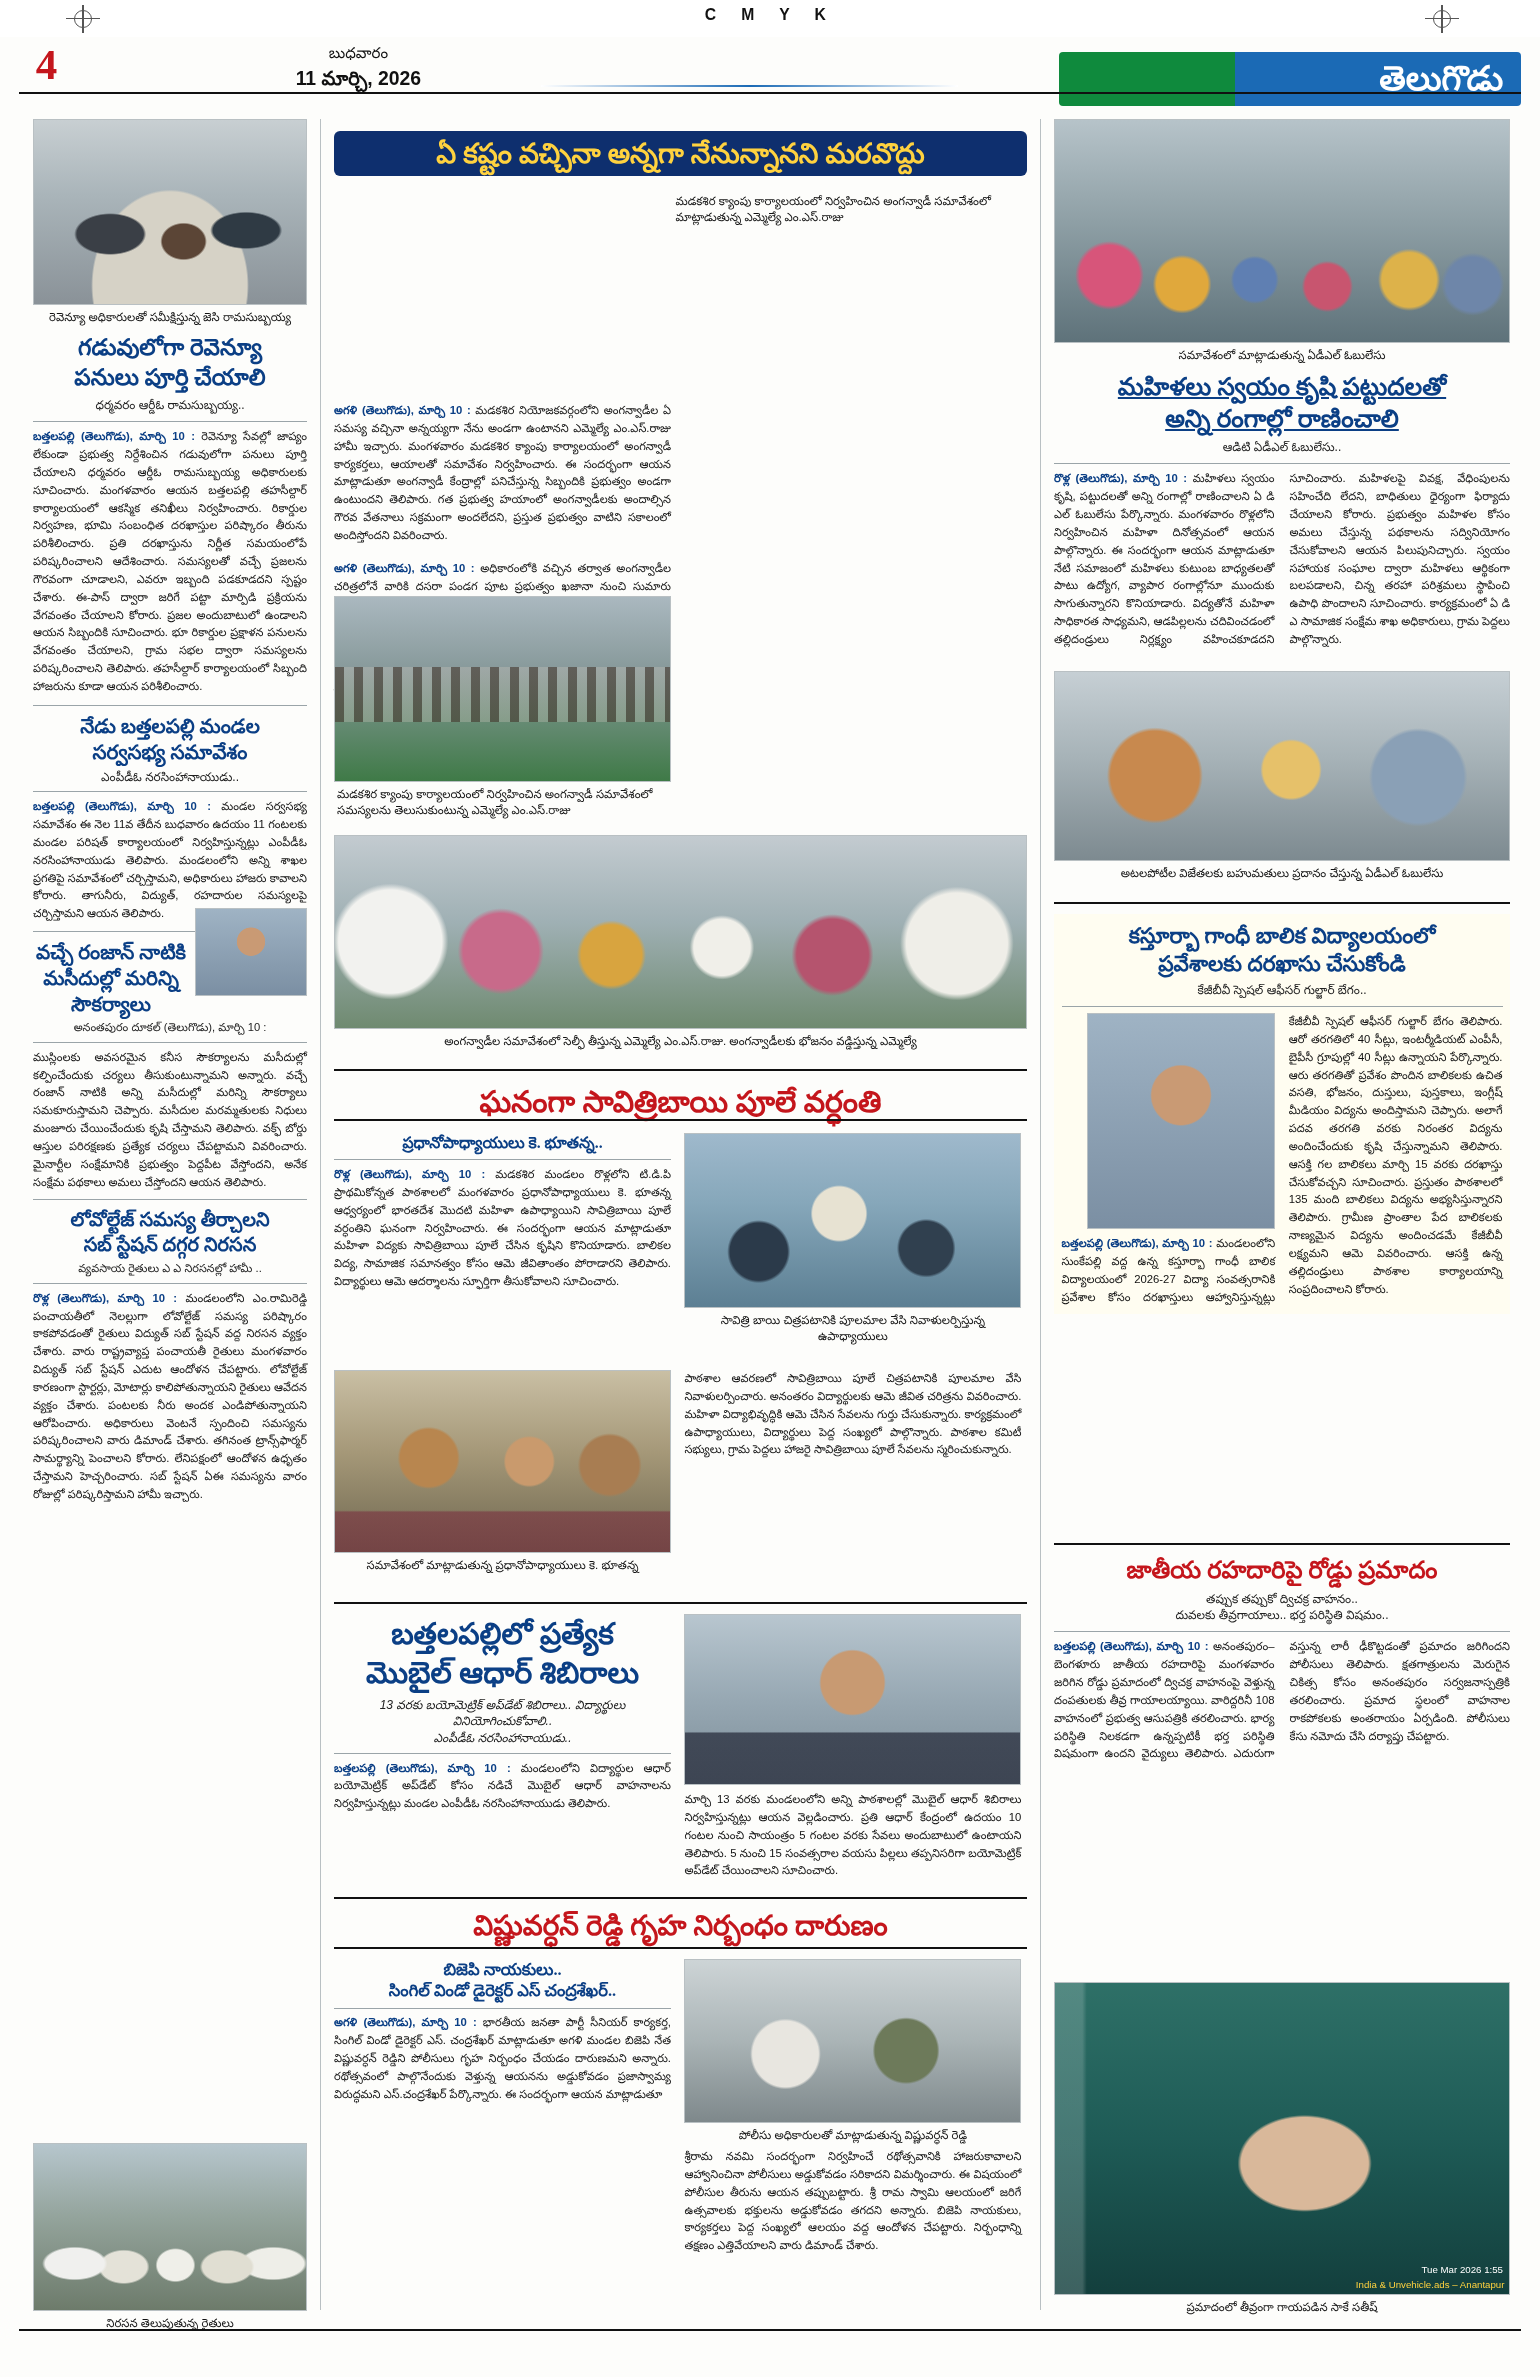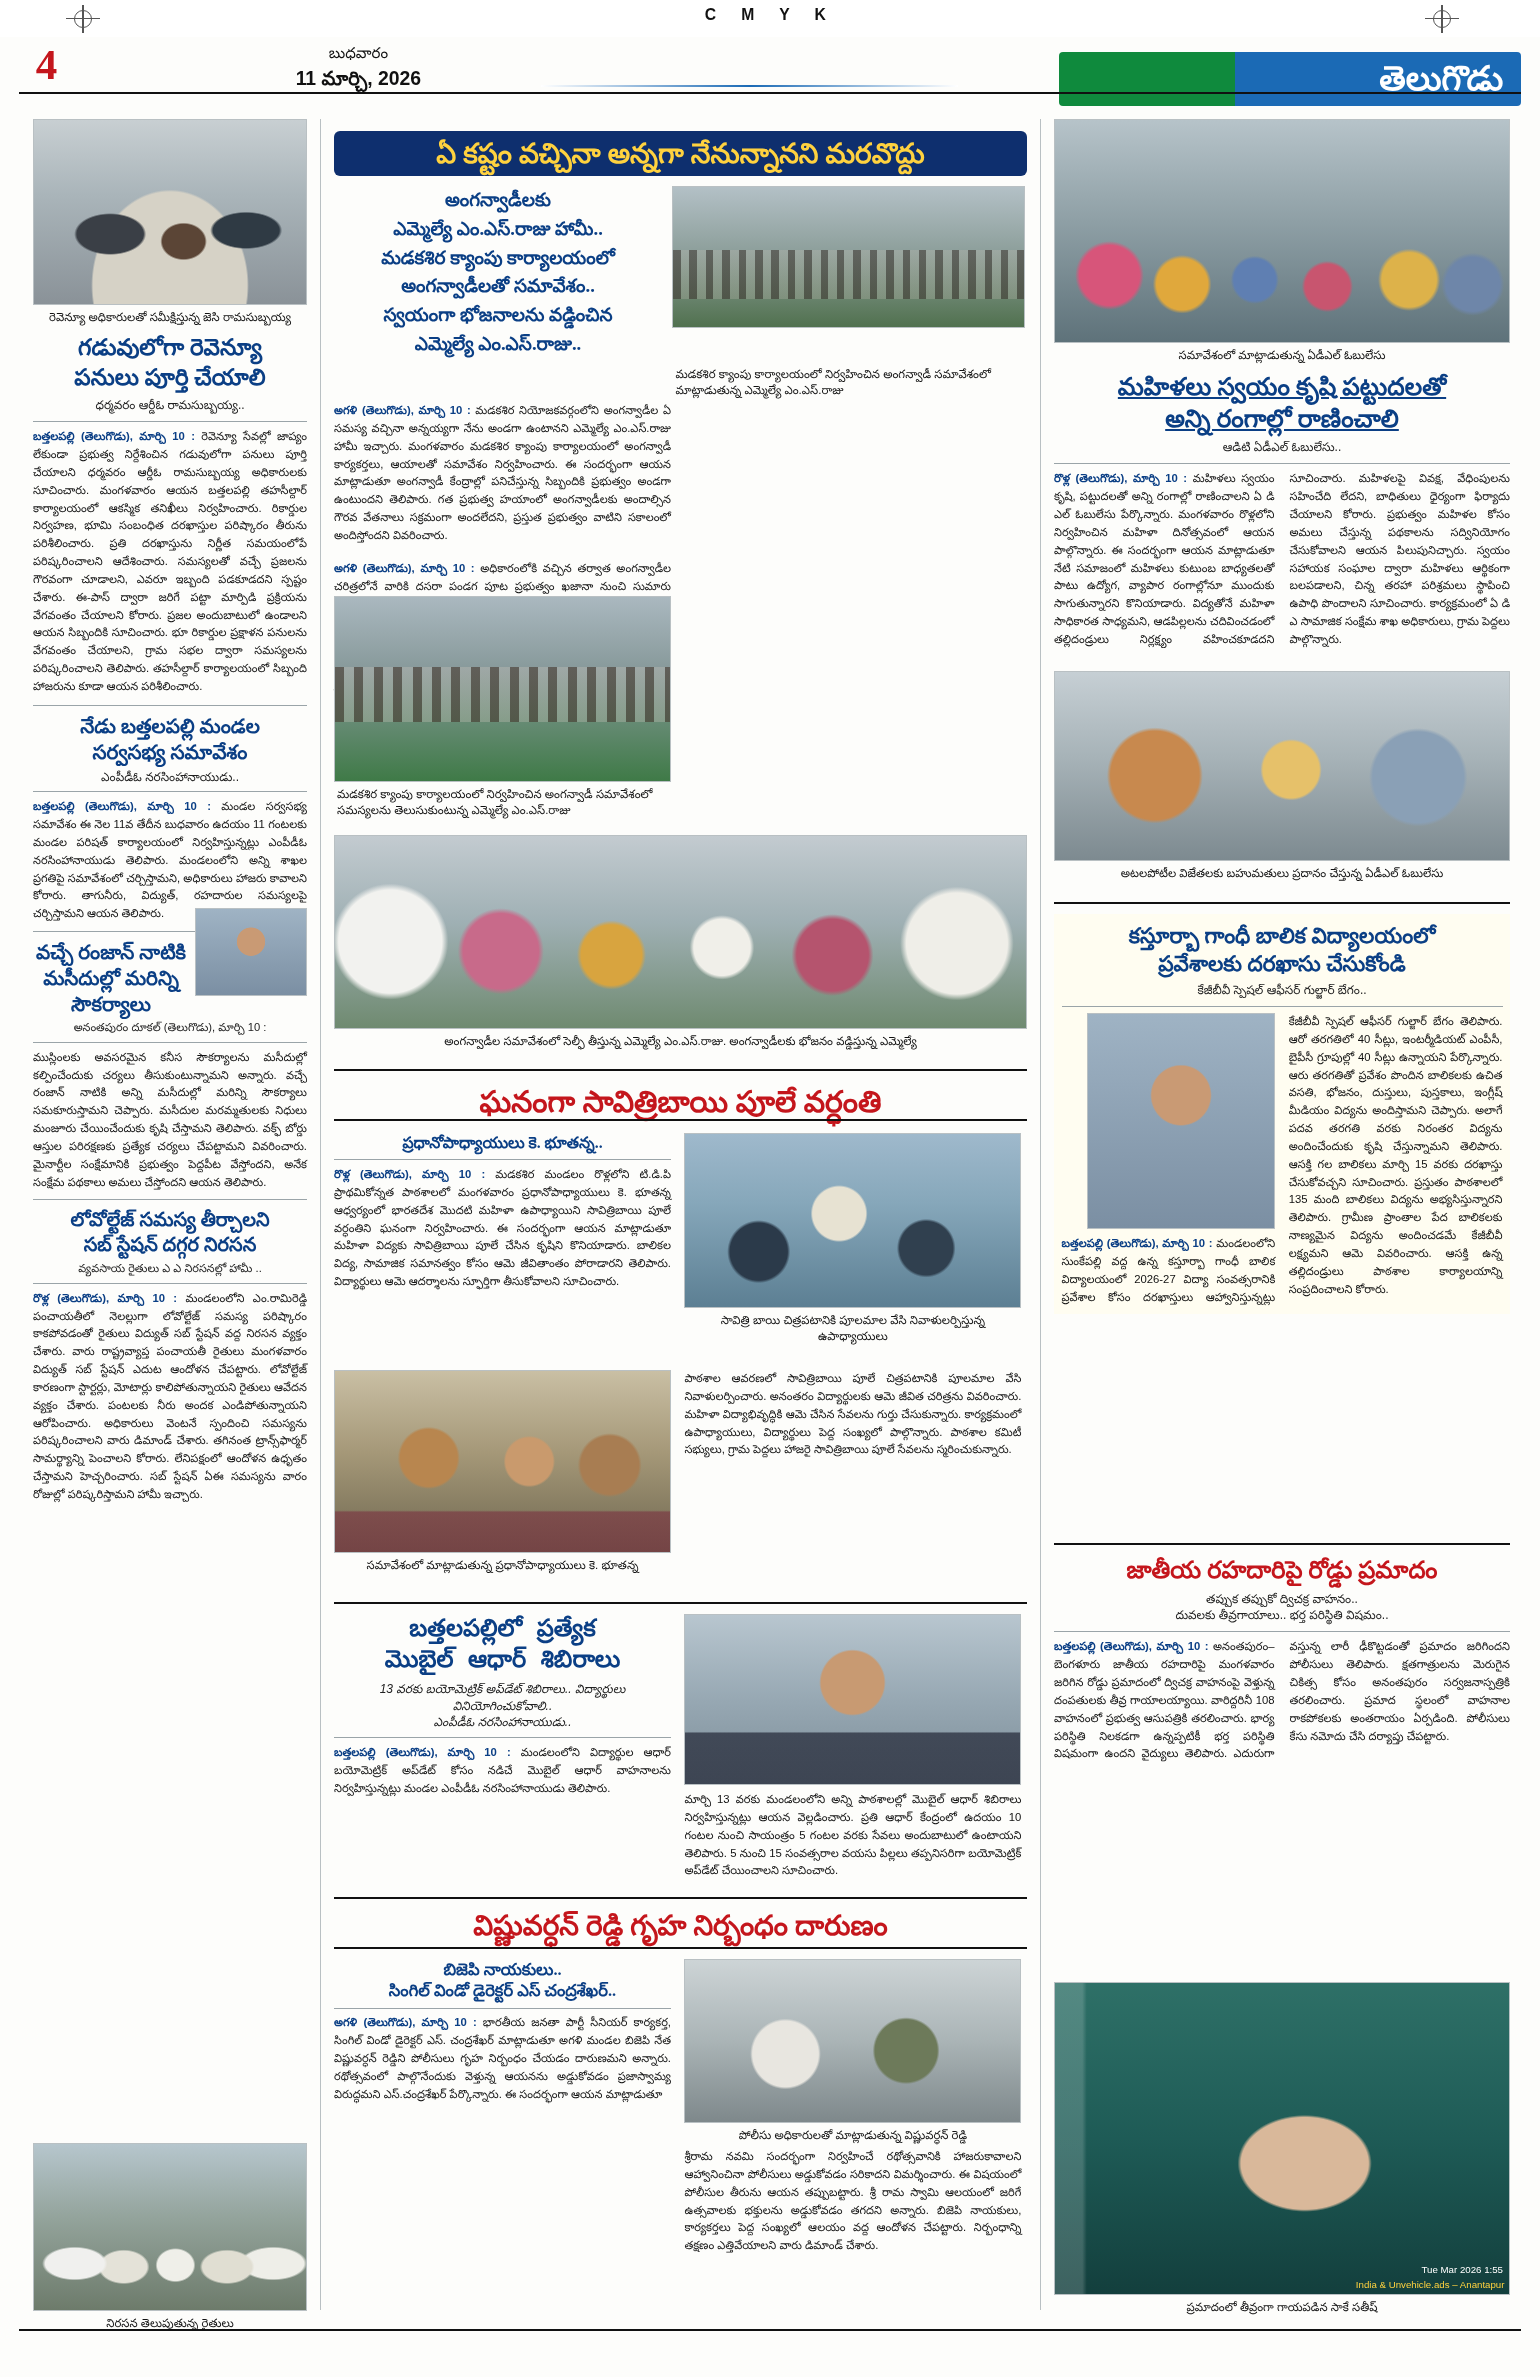--- a/index.html
+++ b/index.html
@@ -217,38 +217,20 @@
         radial-gradient(ellipse at 88% 72%, #eeeee8 0 9%, transparent 10%);"></div>
     </div>
     <div class="cap">నిరసన తెలుపుతున్న రైతులు</div>
   </div>
 
   <div class="verticalrule" style="left:320px; top:119px; height:2191px;"></div>
 
   <div class="banner y" style="left:334px; top:131px; width:693px; height:45px; line-height:45px; font-size:28px; position:absolute;border-radius:6px;">ఏ కష్టం వచ్చినా అన్నగా నేనున్నానని మరవొద్దు</div>
 
   <div class="blk" style="left:334px; top:186px; width:693px;">
-    <div style="display:flex; gap:10.4px;">
-      <div style="width:328px;">
-        <div class="hl" style="font-size:18.6px; white-space:pre-line; color:#0b3f85; text-align:center; line-height:1.55;">అంగన్వాడీలకు
-ఎమ్మెల్యే ఎం.ఎస్.రాజు హామీ..
-మడకశిర క్యాంపు కార్యాలయంలో
-అంగన్వాడీలతో సమావేశం..
-స్వయంగా భోజనాలను వడ్డించిన
-ఎమ్మెల్యే ఎం.ఎస్.రాజు..</div>
-      </div>
-      <div style="width:353px;">
-        <div class="photo box" style="width:353px;height:142px;">
-          <div class="sim" style="background:linear-gradient(180deg,#b3c0c6 0%, #8ea09c 45%, #51714f 100%);"></div>
-          <div class="sim" style="background:
-            repeating-linear-gradient(90deg, rgba(60,50,45,.55) 0 7.5px, rgba(200,190,180,.25) 7.5px 16.4px);
-            top:45%; height:35%;"></div>
-        </div>
-      </div>
-    </div>
     <div style="display:flex; gap:10.4px; margin-top:3px;">
       <div style="width:328px;"></div>
       <div style="width:353px;">
         <div class="cap" style="text-align:left;">మడకశిర క్యాంపు కార్యాలయంలో నిర్వహించిన అంగన్వాడీ సమావేశంలో మాట్లాడుతున్న ఎమ్మెల్యే ఎం.ఎస్.రాజు</div>
       </div>
     </div>
   </div>
 
   <div class="blk" style="left:334px; top:402px; width:693px;">
     <div style="display:flex; gap:15px;flex-direction:column;">
@@ -330,21 +312,21 @@
       </div>
       <div style="width:337px;" class="body">పాఠశాల ఆవరణలో సావిత్రిబాయి పూలే చిత్రపటానికి పూలమాల వేసి నివాళులర్పించారు. అనంతరం విద్యార్థులకు ఆమె జీవిత చరిత్రను వివరించారు. మహిళా విద్యాభివృద్ధికి ఆమె చేసిన సేవలను గుర్తు చేసుకున్నారు. కార్యక్రమంలో ఉపాధ్యాయులు, విద్యార్థులు పెద్ద సంఖ్యలో పాల్గొన్నారు. పాఠశాల కమిటీ సభ్యులు, గ్రామ పెద్దలు హాజరై సావిత్రిబాయి పూలే సేవలను స్మరించుకున్నారు.</div>
     </div>
   </div>
 
   <div class="thinrule" style="position:absolute; left:334px; top:1602px; width:693px; background:#111; height:1.5px;"></div>
 
   <div class="blk" style="left:334px; top:1614px; width:693px;">
     <div style="display:flex; gap:13.4px;">
       <div style="width:337px;">
-        <div class="hl" style="font-size:24px; white-space:pre-line;font-family:Liberation Mono, monospace;">బత్తలపల్లిలో ప్రత్యేక
+        <div class="hl" style="font-size:30px; white-space:pre-line;">బత్తలపల్లిలో ప్రత్యేక
 మొబైల్ ఆధార్ శిబిరాలు</div>
         <div class="sub" style="margin-top:4.5px; font-style:italic; white-space:pre-line;">13 వరకు బయోమెట్రిక్ అప్‌డేట్ శిబిరాలు.. విద్యార్థులు
 వినియోగించుకోవాలి..
 ఎంపీడీఓ నరసింహానాయుడు..</div>
         <div class="thinrule" style="margin:6px 0;"></div>
         <div class="body">
           <b style="color:#0b3f85">బత్తలపల్లి (తెలుగొడు), మార్చి 10 :</b>
           <span>మండలంలోని విద్యార్థుల ఆధార్ బయోమెట్రిక్ అప్‌డేట్ కోసం నడిచే మొబైల్ ఆధార్ వాహనాలను నిర్వహిస్తున్నట్లు మండల ఎంపీడీఓ నరసింహానాయుడు తెలిపారు.</span>
         </div>
       </div>

